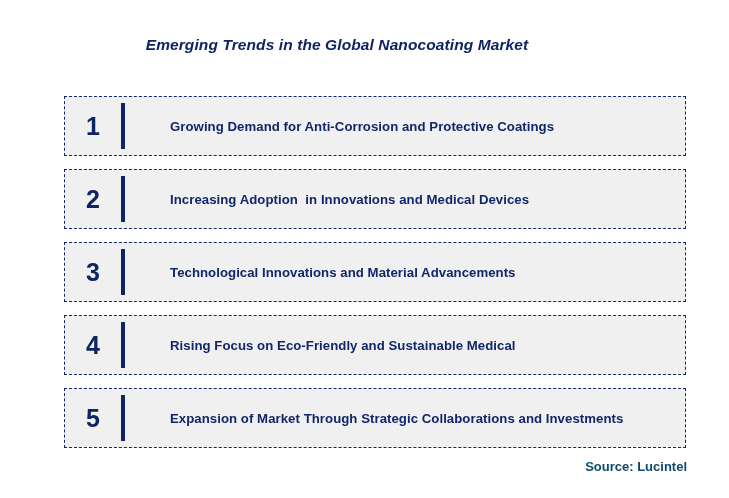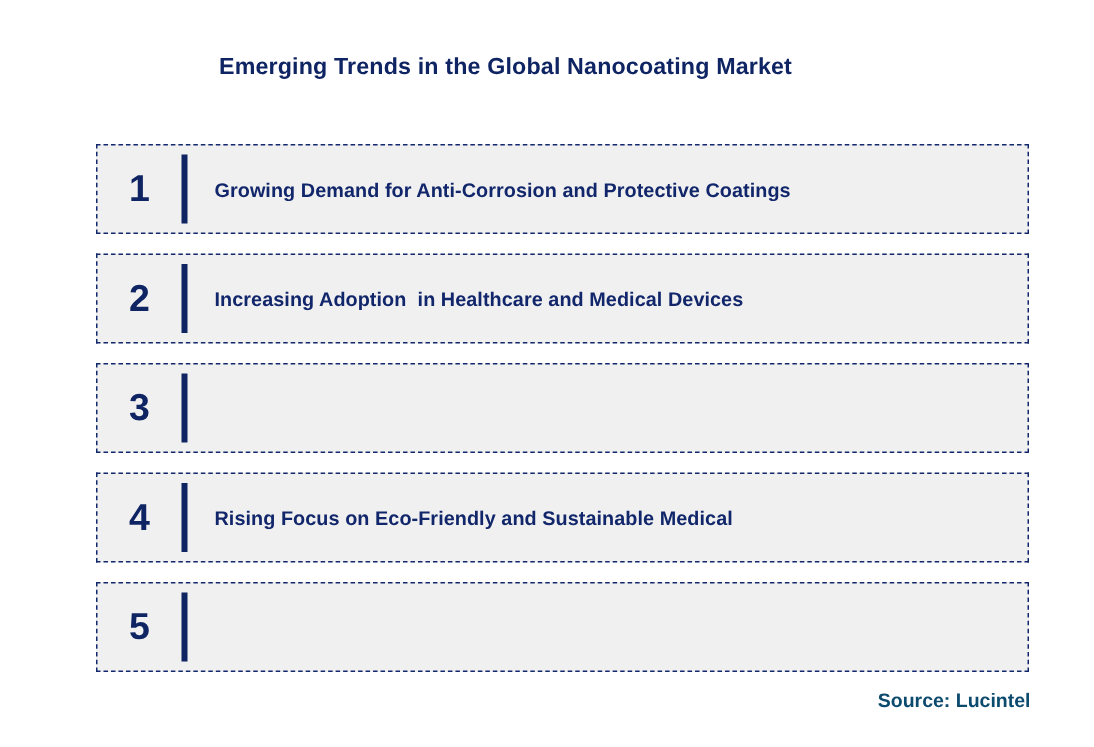--- a/index.html
+++ b/index.html
@@ -25,20 +25,21 @@
     position: absolute;
     top: 36px;
     left: 0;
     width: 674px;
     text-align: center;
     font-size: 15.5px;
     font-weight: bold;
     color: #0f2463;
     letter-spacing: 0.1px;
     white-space: nowrap;
+    font-style: italic;
   }
 
   .trend-list {
     position: absolute;
     top: 96px;
     left: 64px;
     width: 622px;
   }
 
   .trend-row {
@@ -78,20 +79,21 @@
   .trend-label {
     flex: 1 1 auto;
     padding-left: 18px;
     padding-right: 14px;
     font-size: 13.2px;
     font-weight: bold;
     color: #12276b;
     letter-spacing: 0.05px;
     white-space: pre;
     overflow: hidden;
+    margin-left: 27px;
   }
 
   .source-note {
     position: absolute;
     top: 459px;
     right: 42px;
     font-size: 13px;
     font-weight: bold;
     color: #0c4a6e;
     white-space: nowrap;
@@ -108,36 +110,38 @@
 
     <div class="trend-row">
       <div class="trend-number">1</div>
       <div class="trend-divider"></div>
       <div class="trend-label">Growing Demand for Anti-Corrosion and Protective Coatings</div>
     </div>
 
     <div class="trend-row">
       <div class="trend-number">2</div>
       <div class="trend-divider"></div>
-      <div class="trend-label">Increasing Adoption  in Healthcare and Medical Devices</div>
+      <div class="trend-label">Increasing Adoption  in Innovations and Medical Devices</div>
     </div>
 
     <div class="trend-row">
       <div class="trend-number">3</div>
       <div class="trend-divider"></div>
+      <div class="trend-label">Technological Innovations and Material Advancements</div>
     </div>
 
     <div class="trend-row">
       <div class="trend-number">4</div>
       <div class="trend-divider"></div>
       <div class="trend-label">Rising Focus on Eco-Friendly and Sustainable Medical</div>
     </div>
 
     <div class="trend-row">
       <div class="trend-number">5</div>
       <div class="trend-divider"></div>
+      <div class="trend-label">Expansion of Market Through Strategic Collaborations and Investments</div>
     </div>
 
   </div>
 
   <div class="source-note">Source: Lucintel</div>
 
 </div>
 
 </body></html>

